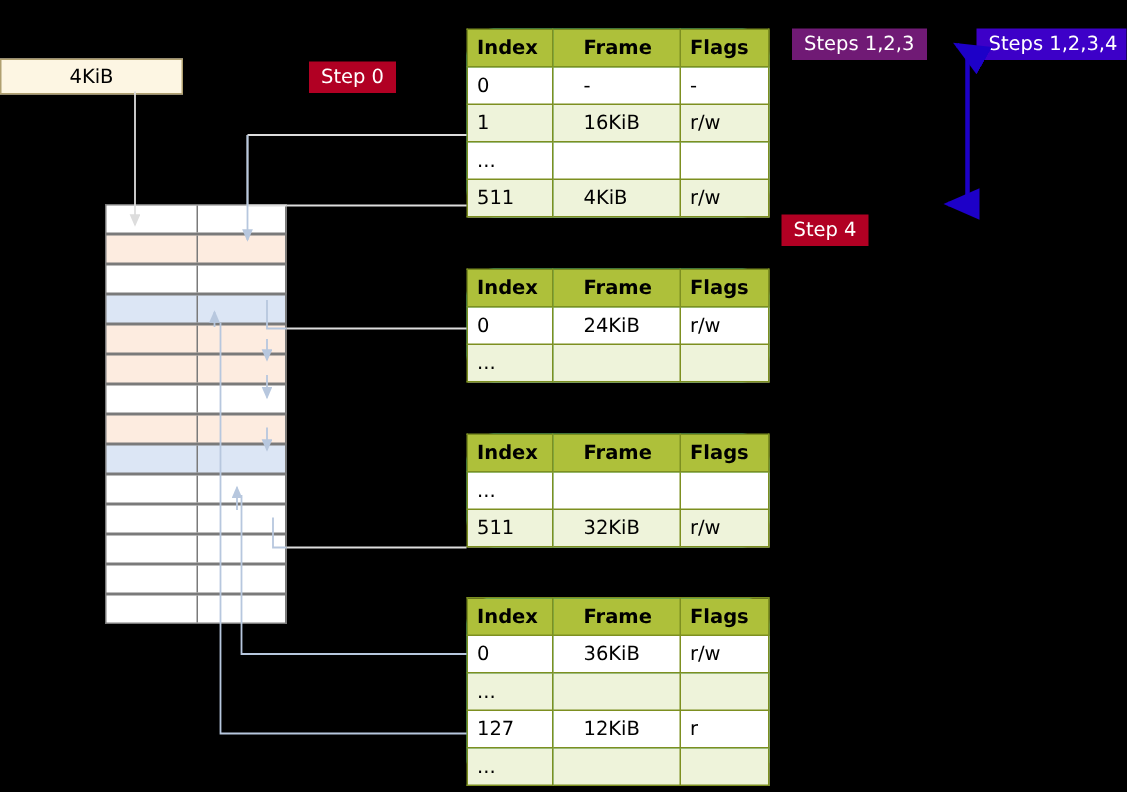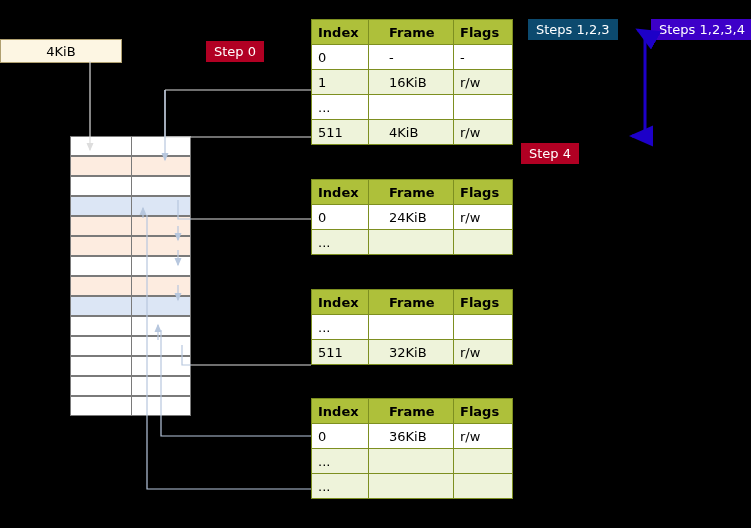--- a/index.html
+++ b/index.html
@@ -14,21 +14,21 @@
     color:#000; font-size:13px; display:flex; align-items:center;
     justify-content:center;
   }
   .step-badge{
     color:#ffffff; font-size:13px; padding:3px 8px;
     display:inline-flex; align-items:center; justify-content:center;
     white-space:nowrap;
   }
   .step0{ left:188px; top:41px; background:#b10023;margin-left:18px; }
   .step4{ left:521px; top:143px; background:#b10023; }
-  .step123{ left:528px; top:19px; background:#0c4a6e; }
+  .step123{ left:528px; top:19px; background:#701a75; }
   .step1234{ left:651px; top:19px; background:#3d00c8; }
 
   
   .mem{ left:70px; top:136px; width:121px; height:280px; }
   .mem-row{
     position:absolute; left:0; width:121px; height:20px;
     border:1px solid #7a7a7a; box-sizing:border-box; background:#ffffff;
   }
   .mem-row.cream{ background:#fdece0; }
   .mem-row.blue{ background:#dce6f5; }
@@ -203,20 +203,25 @@
     <tbody>
       <tr>
         <td class="c-index">0</td>
         <td class="c-frame">36KiB</td>
         <td class="c-flags">r/w</td>
       </tr>
       <tr>
         <td class="c-index alt">...</td>
         <td class="c-frame alt"></td>
         <td class="c-flags alt"></td>
+      </tr>
+      <tr>
+        <td class="c-index">127</td>
+        <td class="c-frame">12KiB</td>
+        <td class="c-flags">r</td>
       </tr>
       <tr>
         <td class="c-index alt">...</td>
         <td class="c-frame alt"></td>
         <td class="c-flags alt"></td>
       </tr>
     </tbody>
   </table>
 
 <svg class="overlay">

